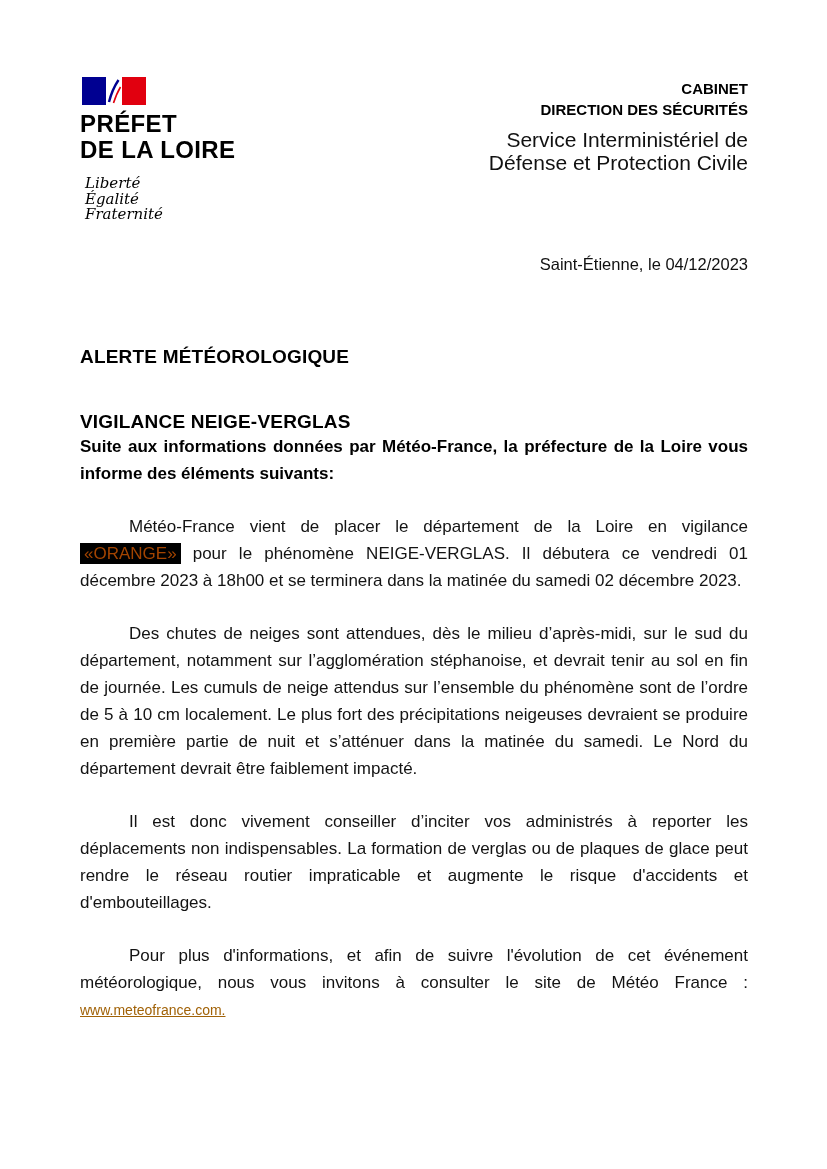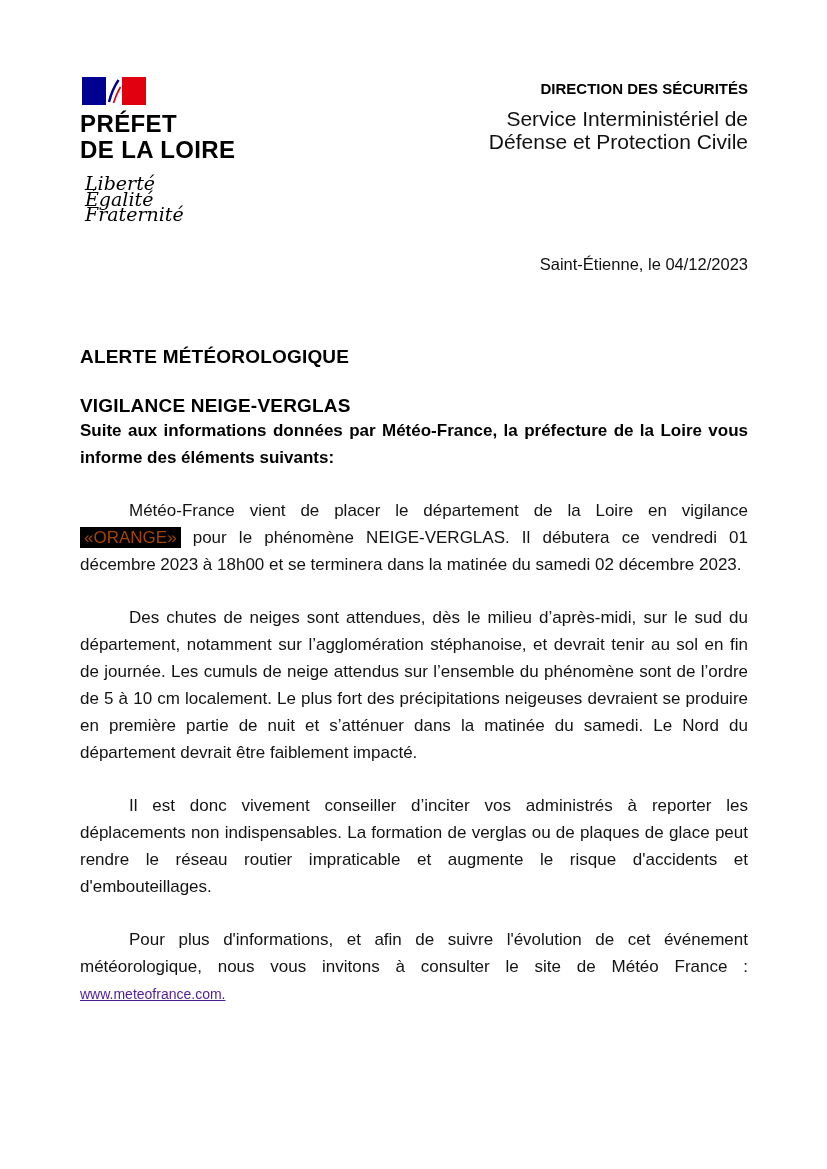--- a/index.html
+++ b/index.html
@@ -25,21 +25,21 @@
     font-weight: bold;
     color: #000000;
     font-size: 24px;
     line-height: 26px;
     letter-spacing: 0.4px;
   }
   .logo-motto {
     margin: 13px 0 0 5px;
     font-family: "DejaVu Serif", serif;
     font-style: italic;
-    font-size: 19px;
+    font-size: 15px;
     line-height: 15.5px;
     color: #000000;
   }
 
   .letterhead { text-align: right; padding-top: 3px; }
   .letterhead .office { font-weight: bold; font-size: 15px; line-height: 21px; color: #000; }
   .letterhead .service { margin-top: 8px; font-size: 21px; line-height: 23px; color: #111; }
 
   .dateline {
     text-align: right;
@@ -50,42 +50,42 @@
 
   
   .doc-title {
     text-align: left;
     font-weight: bold;
     font-size: 19px;
     letter-spacing: 0.2px;
     color: #000;
   }
   .doc-title.main { margin-top: 72px; }
-  .doc-title.sub  { margin-top: 27px; }
+  .doc-title.sub  { margin-top: 43px; }
 
   
   .body-text { }
   .para {
     font-size: 17px;
     line-height: 27px;
     text-align: justify;
     color: #131313;
   }
   .para.intro { font-weight: bold; color: #000; }
   .para.indent { text-indent: 49px; }
   .para + .para { margin-top: 26px; }
 
   .highlight {
     background: #000000;
     color: #A34400;
     padding: 1px 4px;
   }
 
   .link {
-    color: #4c1d95;
+    color: #a16207;
     text-decoration: underline;
     font-size: 14px;
     cursor: pointer;
   }
 </style>
 </head>
 <body>
 
 <div class="page">
 
@@ -103,20 +103,21 @@
         <div>DE LA LOIRE</div>
       </div>
       <div class="logo-motto">
         <div>Liberté</div>
         <div>Égalité</div>
         <div>Fraternité</div>
       </div>
     </div>
 
     <div class="letterhead">
+      <div class="office">CABINET</div>
       <div class="office">DIRECTION DES SÉCURITÉS</div>
       <div class="service">
         <div>Service Interministériel de</div>
         <div>Défense et Protection Civile</div>
       </div>
     </div>
 
   </div>
 
   <div class="dateline">Saint-Étienne, le 04/12/2023</div>

